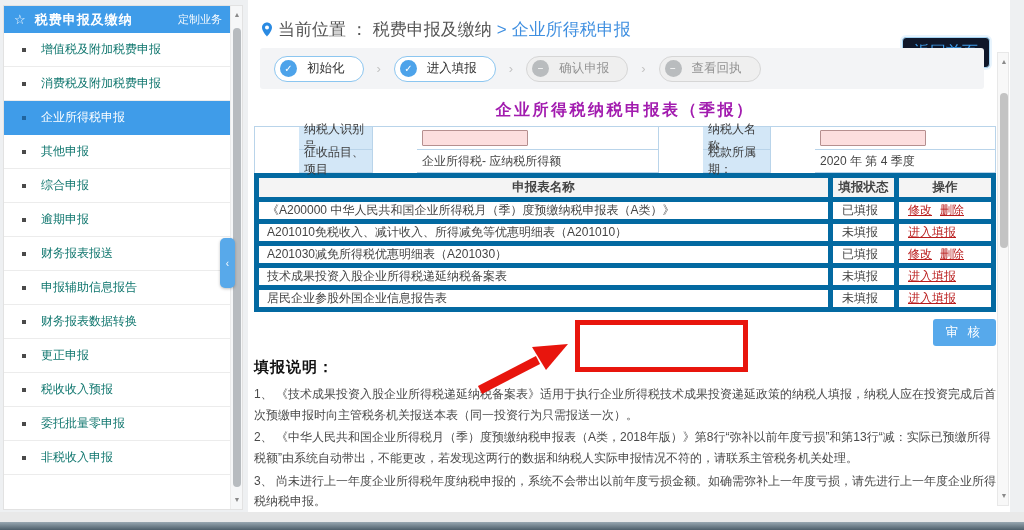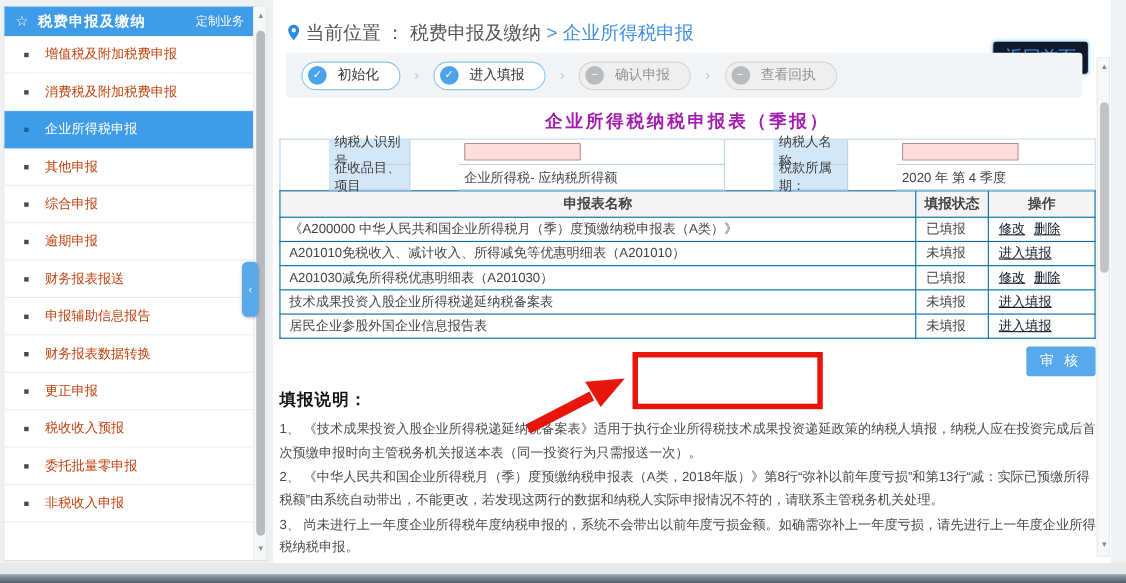--- a/index.html
+++ b/index.html
@@ -8,21 +8,21 @@
 
   
   .sidebar { position:absolute; left:3px; top:5px; width:240px; height:505px; background:#fff; border:1px solid #e2e2e2; }
   .side-head { height:27px; width:228px; background:#3f9ce9; color:#fff; display:flex; align-items:center; padding:0 10px; }
   .side-head .star { font-size:13px; margin-right:9px; }
   .side-head .side-title { font-size:13px; font-weight:bold; letter-spacing:1px; flex:1; }
   .side-head .side-action { font-size:11px; opacity:.95; cursor:pointer; }
   .side-list { width:228px; }
   .side-item { height:34px; display:flex; align-items:center; padding-left:18px; border-bottom:1px solid #ececec; cursor:pointer; background:#fff; }
   .side-item .bullet { width:4px; height:4px; background:#4a4a4a; margin-right:15px; flex:none; }
-  .side-item .side-label { font-size:12px; color:#c2410c; }
+  .side-item .side-label { font-size:12px; color:#0f766e; }
   .side-item.active { background:#3f9ce9; border-bottom-color:#3f9ce9; }
   .side-item.active .side-label { color:#fff; }
   .side-item.active .bullet { background:#20649e; }
   .side-scroll { position:absolute; right:0; top:0; bottom:0; width:12px; background:#f6f7f8; border-left:1px solid #ececec; }
   .side-scroll .thumb { position:absolute; left:2px; top:22px; bottom:22px; width:8px; background:#b7bbbf; border-radius:4px; }
   .scroll-arrow { position:absolute; left:0; width:12px; height:14px; font-size:7px; color:#8a8a8a; text-align:center; line-height:14px; cursor:pointer; }
   .collapse-tab { position:absolute; left:216px; top:232px; width:15px; height:50px; background:#58a9ea; border-radius:5px; color:#fff; font-size:10px; display:flex; align-items:center; justify-content:center; cursor:pointer; box-shadow:0 1px 3px rgba(0,0,0,.25); }
 
   
   .main { position:absolute; left:248px; top:0; width:762px; height:512px; background:#fff; }
@@ -43,26 +43,26 @@
   .sheet { position:absolute; left:6px; top:100px; width:742px; }
   .sheet-title { font-size:16px; font-weight:bold; color:#a21caf; text-align:center; letter-spacing:2.5px; margin-bottom:5px; }
 
   .info-grid { display:grid; grid-template-columns:118px 286px 112px 1fr; border:1px solid #b9d4ea; border-bottom:none; }
   .cell { height:23px; display:flex; align-items:center; padding:0 5px; font-size:12px; color:#444; border-bottom:1px solid #b9d4ea; border-right:1px solid #b9d4ea; background:#fff;margin-left:44px; }
   .cell:nth-child(4n) { border-right:none; }
   .cell.lbl { background:#d3e7f7; color:#3c3c3c; }
   .pink-input { width:106px; height:16px; background:#fcdede; border:1px solid #b58f8f; border-radius:1px; outline:none; font-size:11px; padding:0 3px; }
 
   table.forms { width:100%; border-collapse:collapse; font-size:12px; color:#444; }
-  table.forms th, table.forms td { border:1px solid #0369a1; }
+  table.forms th, table.forms td { border:5px solid #0369a1; }
   table.forms th { height:24px; background:#f4f4f4; font-weight:bold; font-size:12.5px; }
   td.cell-name { height:22px; padding:0 8px; }
   td.cell-status { width:66px; padding:0 9px; }
   td.cell-ops { width:97px; padding:0 9px; white-space:nowrap; }
-  td.cell-ops a { color:#0f172a; text-decoration:underline; margin-right:8px; font-size:12px; }
+  td.cell-ops a { color:#b91c1c; text-decoration:underline; margin-right:8px; font-size:12px; }
 
   .audit-row { height:37px; display:flex; justify-content:flex-end; align-items:flex-start; padding-top:7px; }
   .audit-btn { background:#57a9eb; color:#fff; border:none; border-radius:3px; font-size:12.5px; letter-spacing:3px; padding:5px 13px; cursor:pointer; }
 
   .notes-title { font-size:15px; font-weight:bold; color:#111; margin:9px 0 7px; letter-spacing:1px; }
   .note { font-size:12px; color:#4a4a4a; line-height:1.72; margin-bottom:2px; }
 
   .annot-box { position:absolute; left:327px; top:320px; width:173px; height:52px; border:5px solid #e8150d; pointer-events:none; }
   .annot-arrow { position:absolute; left:222px; top:336px; pointer-events:none; }
 

